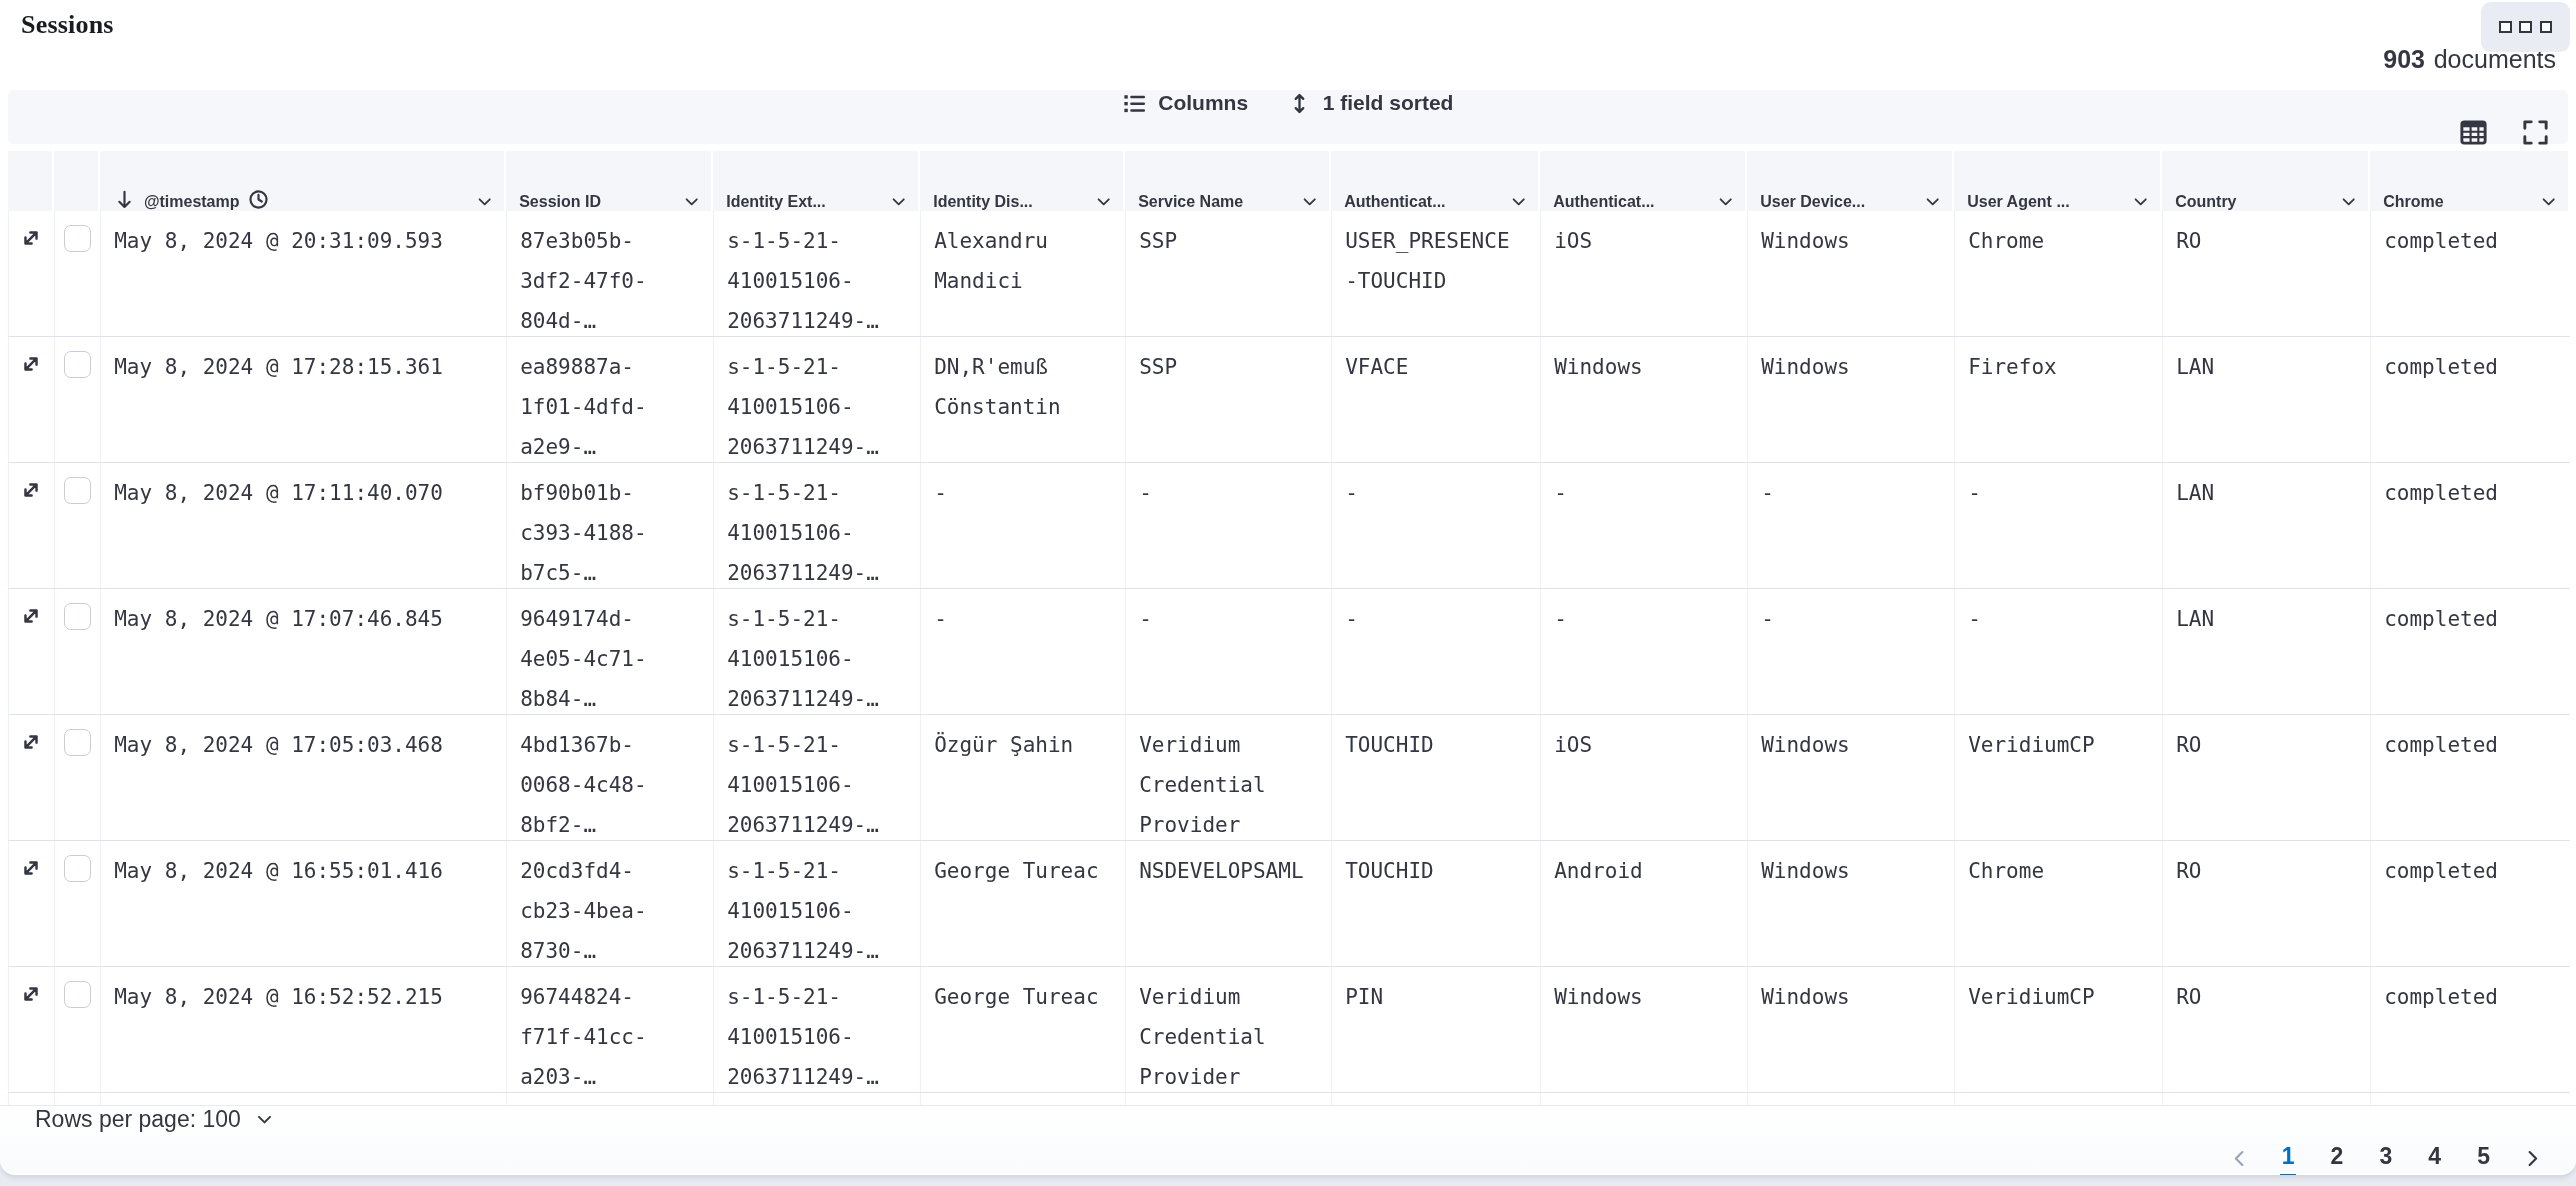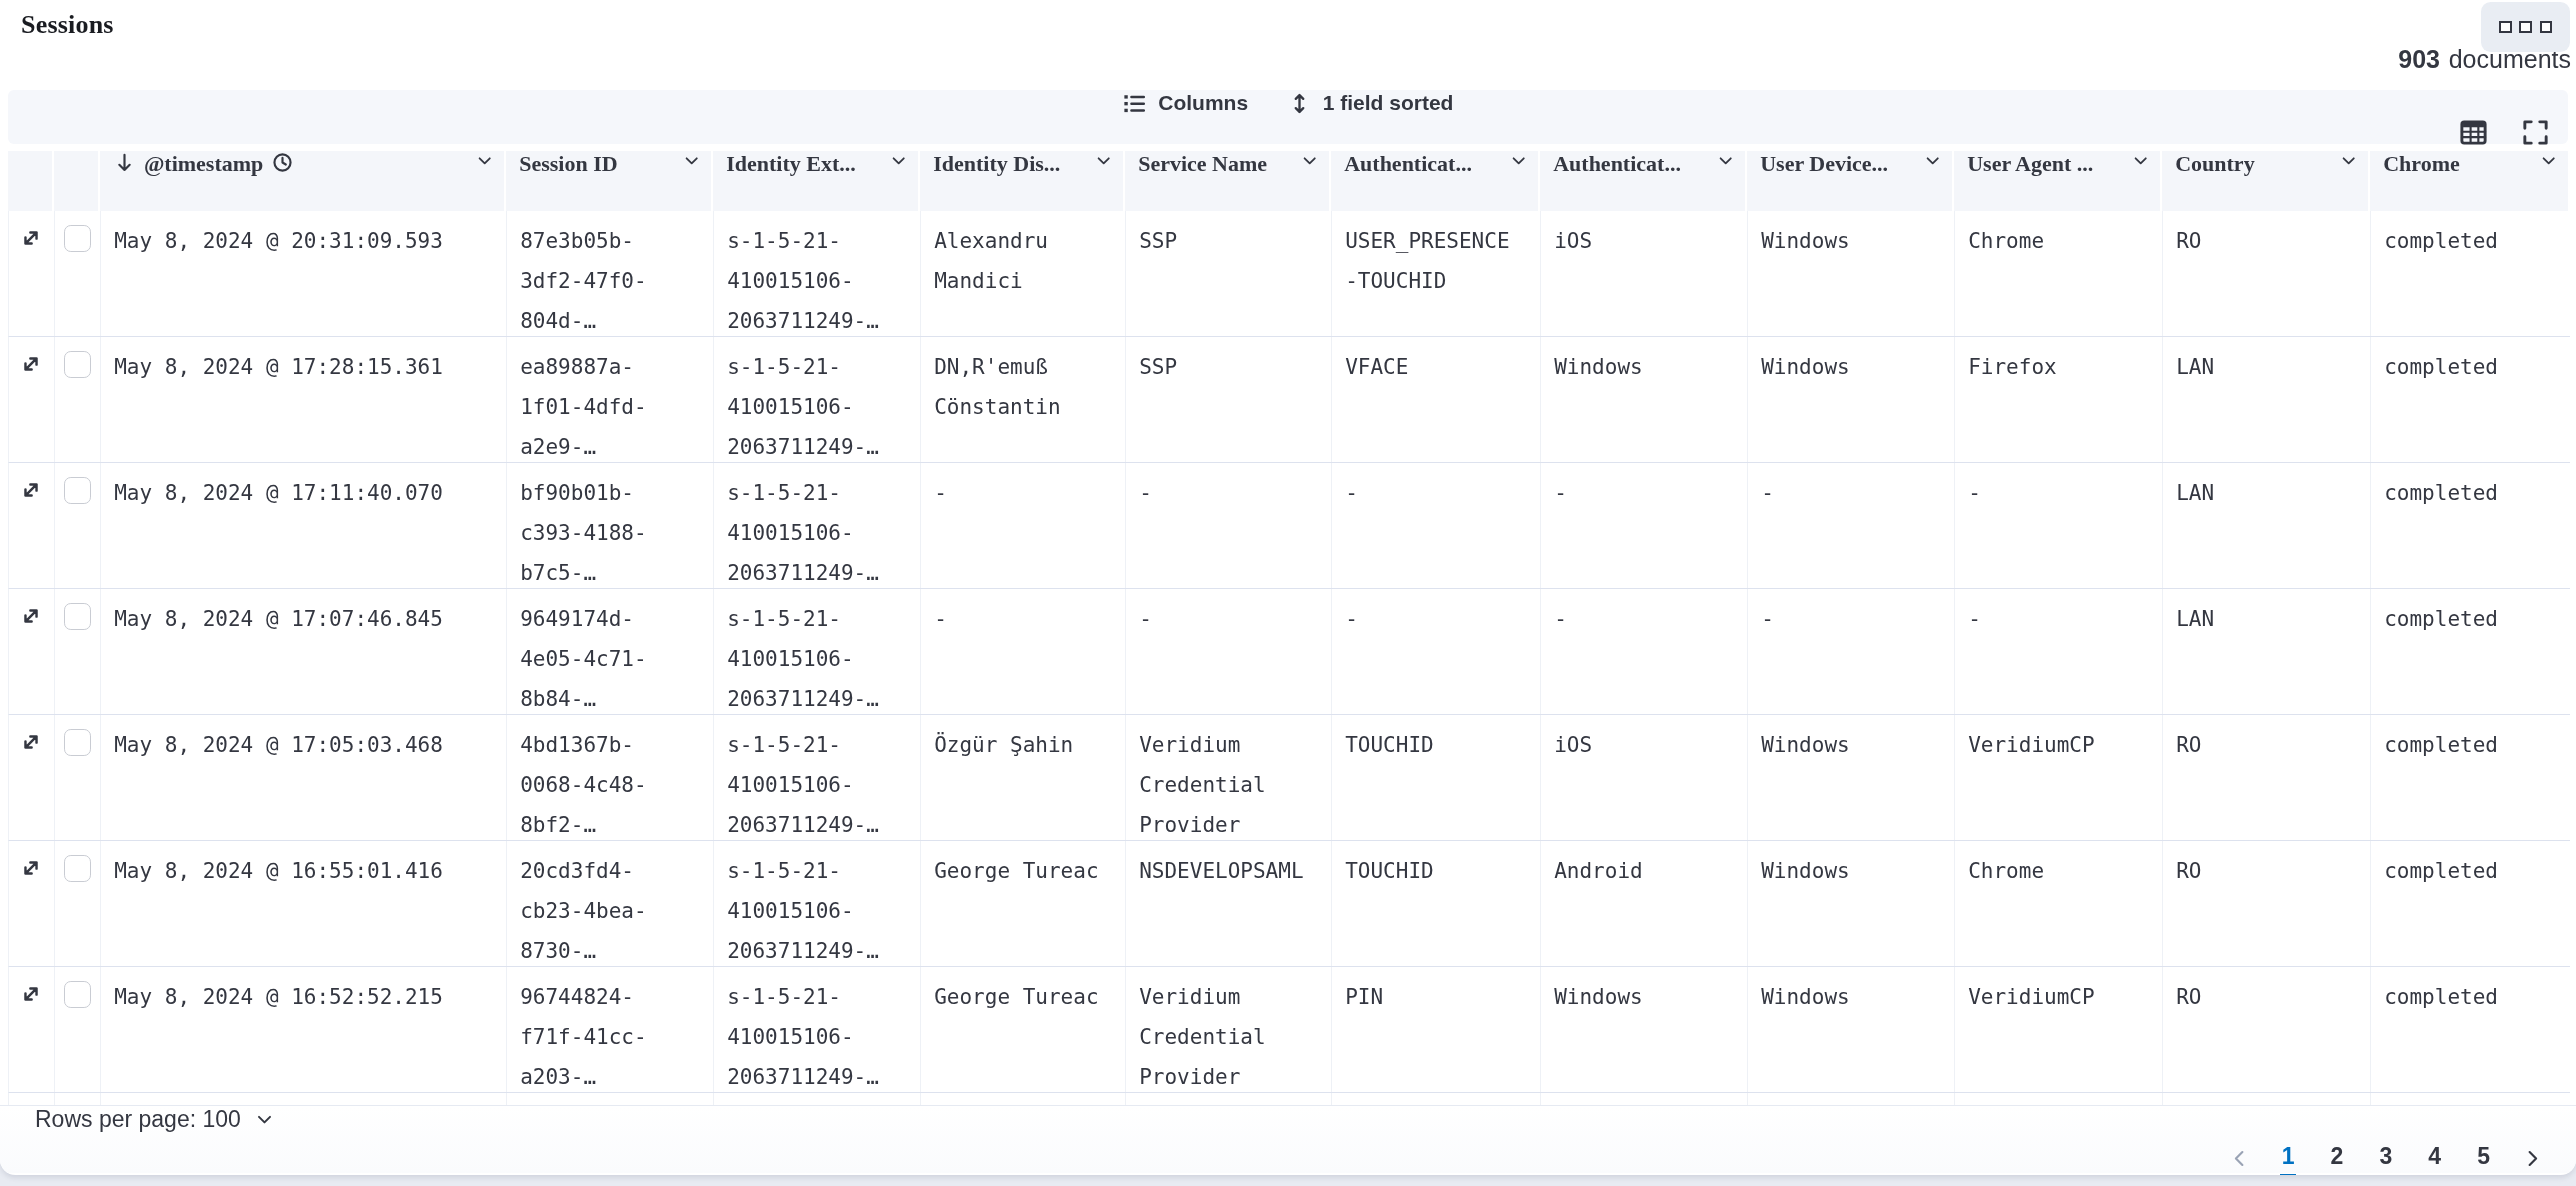--- a/index.html
+++ b/index.html
@@ -24,21 +24,21 @@
   .options-tab {
     position: absolute; top: 1.9px; right: 5.8px;
     width: 89px; height: 50px;
     background: #e9edf3; border-radius: 9.7px;
     display: flex; align-items: center; justify-content: center; gap: 7.7px;
     cursor: pointer;
   }
   .options-tab .sq { width: 12.6px; height: 12.6px; border: 2.4px solid #343741; background: #fff; }
   .count-row {
     display: flex; justify-content: flex-end; align-items: baseline;
-    padding-right: 5px; height: 39px; font-size: 25px; gap: 8.7px;
+    padding-right: 20px; height: 39px; font-size: 25px; gap: 8.7px;
   }
   .count-row b { font-weight: bold; }
   
   .toolbar {
     margin: 5.8px 7.7px 0 7.7px; height: 54px;
     background: #f5f7fb; border-radius: 5.8px;
     display: flex; align-items: center; padding: 0 17.4px 0 15.5px; flex-direction: column;
   }
   .tb-btn {
     display: flex; align-items: center; gap: 10.6px;
@@ -46,23 +46,23 @@
   }
   .tb-left { display: flex; align-items: center; gap: 39px; }
   .tb-right { margin-left: auto; display: flex; align-items: center; gap: 31px; }
   .icon { stroke: #343741; fill: none; stroke-width: 1.5; stroke-linecap: round; stroke-linejoin: round; }
   .ibtn { cursor: pointer; display: flex; }
   
   .grid { margin: 7.7px 5.8px 0 7.7px; --cols: 46px 46px 406px 207px 207px 205px 206px 209px 207px 207px 208px 208px minmax(0,1fr); }
   .hdr-row { display: grid; grid-template-columns: var(--cols); height: 60px; }
   .hstub, .hcell { background: #f4f6fa; border-right: 2.9px solid #fff; }
   .hcell {
-    display: flex; align-items: flex-start; gap: 7.7px;
-    padding: 0 9.7px 0 13.5px; font-size: 22px; font-weight: bold;
-    overflow: hidden; white-space: nowrap; cursor: pointer; font-family: Liberation Serif, serif;
+    display: flex; align-items: flex-end; gap: 7.7px;
+    padding: 0 9.7px 0 13.5px; font-size: 16px; font-weight: bold;
+    overflow: hidden; white-space: nowrap; cursor: pointer;
   }
   .hcell .chev { margin-left: auto; flex: none; }
   .grid-body { height: 894px; overflow: hidden; }
   .row {
     display: grid; grid-template-columns: var(--cols);
     height: 126px; background: #fff;
     border-bottom: 1.9px solid #dde2ee; border-left: 1.9px solid #eef1f6;
   }
   .cell {
     font-family: "DejaVu Sans Mono", monospace;

